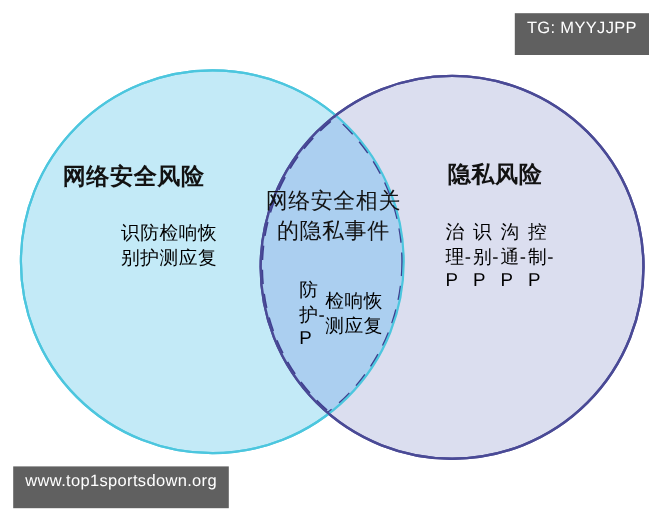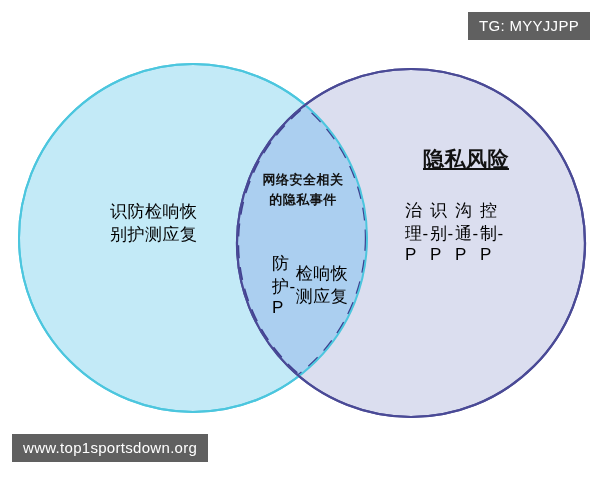--- a/index.html
+++ b/index.html
@@ -38,28 +38,28 @@
     font-size: 21px;
     font-weight: bold;
     letter-spacing: 0.5px;
   }
   .item {
     font-size: 17px;
     font-weight: normal;
     letter-spacing: 0.5px;
   }
   .center-title {
-    font-size: 13px;
-    font-weight: bold;
+    font-size: 20px;
+    font-weight: normal;
     letter-spacing: 0.5px;
     text-align: center;
   }
 
   #left-title   { left: 57px;  top: 150px; }
-  #right-title  { left: 423px; top: 148px; text-decoration: underline; }
+  #right-title  { left: 407px; top: 148px; }
 
   .col {
     position: absolute;
     display: flex;
     flex-direction: row;
   }
   .col .item { position: relative; left: auto; top: auto; margin-bottom: 13px; }
 
   #left-items   { left: 110px; top: 200px; align-items: center; width: 62px; }
   #center-items { left: 272px; top: 252px; align-items: center; width: 72px; }
@@ -74,21 +74,21 @@
   }
   #center-title-box .line { display: block; margin-bottom: 7px; }
 
   
   .badge {
     position: absolute;
     background: #606060;
     color: #ffffff;
     font-size: 15px;
     letter-spacing: 0.3px;
-    padding: 6px 11px 7px 11px;
+    padding: 6px 11px 17px 11px;
     line-height: 1.0;
     white-space: nowrap;
   }
   #tg-badge  { right: 10px; top: 12px; }
   #url-badge { left: 12px; bottom: 18px; }
 </style>
 </head>
 <body>
 
 <div id="stage">
@@ -116,20 +116,21 @@
     </g>
 
     <g clip-path="url(#clip-right)">
       <circle cx="193" cy="238" r="173" fill="none" stroke="#3f3f8f" stroke-width="2.4" stroke-dasharray="13 9"></circle>
     </g>
 
     <circle cx="193" cy="238" r="174" fill="none" stroke="#4cc6de" stroke-width="2"></circle>
     <circle cx="411" cy="243" r="174" fill="none" stroke="#4a4a96" stroke-width="2.2"></circle>
   </svg>
 
+  <div class="tx group-title" id="left-title">网络安全风险</div>
 
   <div class="col" id="left-items">
     <span class="item">识别</span>
     <span class="item">防护</span>
     <span class="item">检测</span>
     <span class="item">响应</span>
     <span class="item">恢复</span>
   </div>
 
   <div id="center-title-box">

